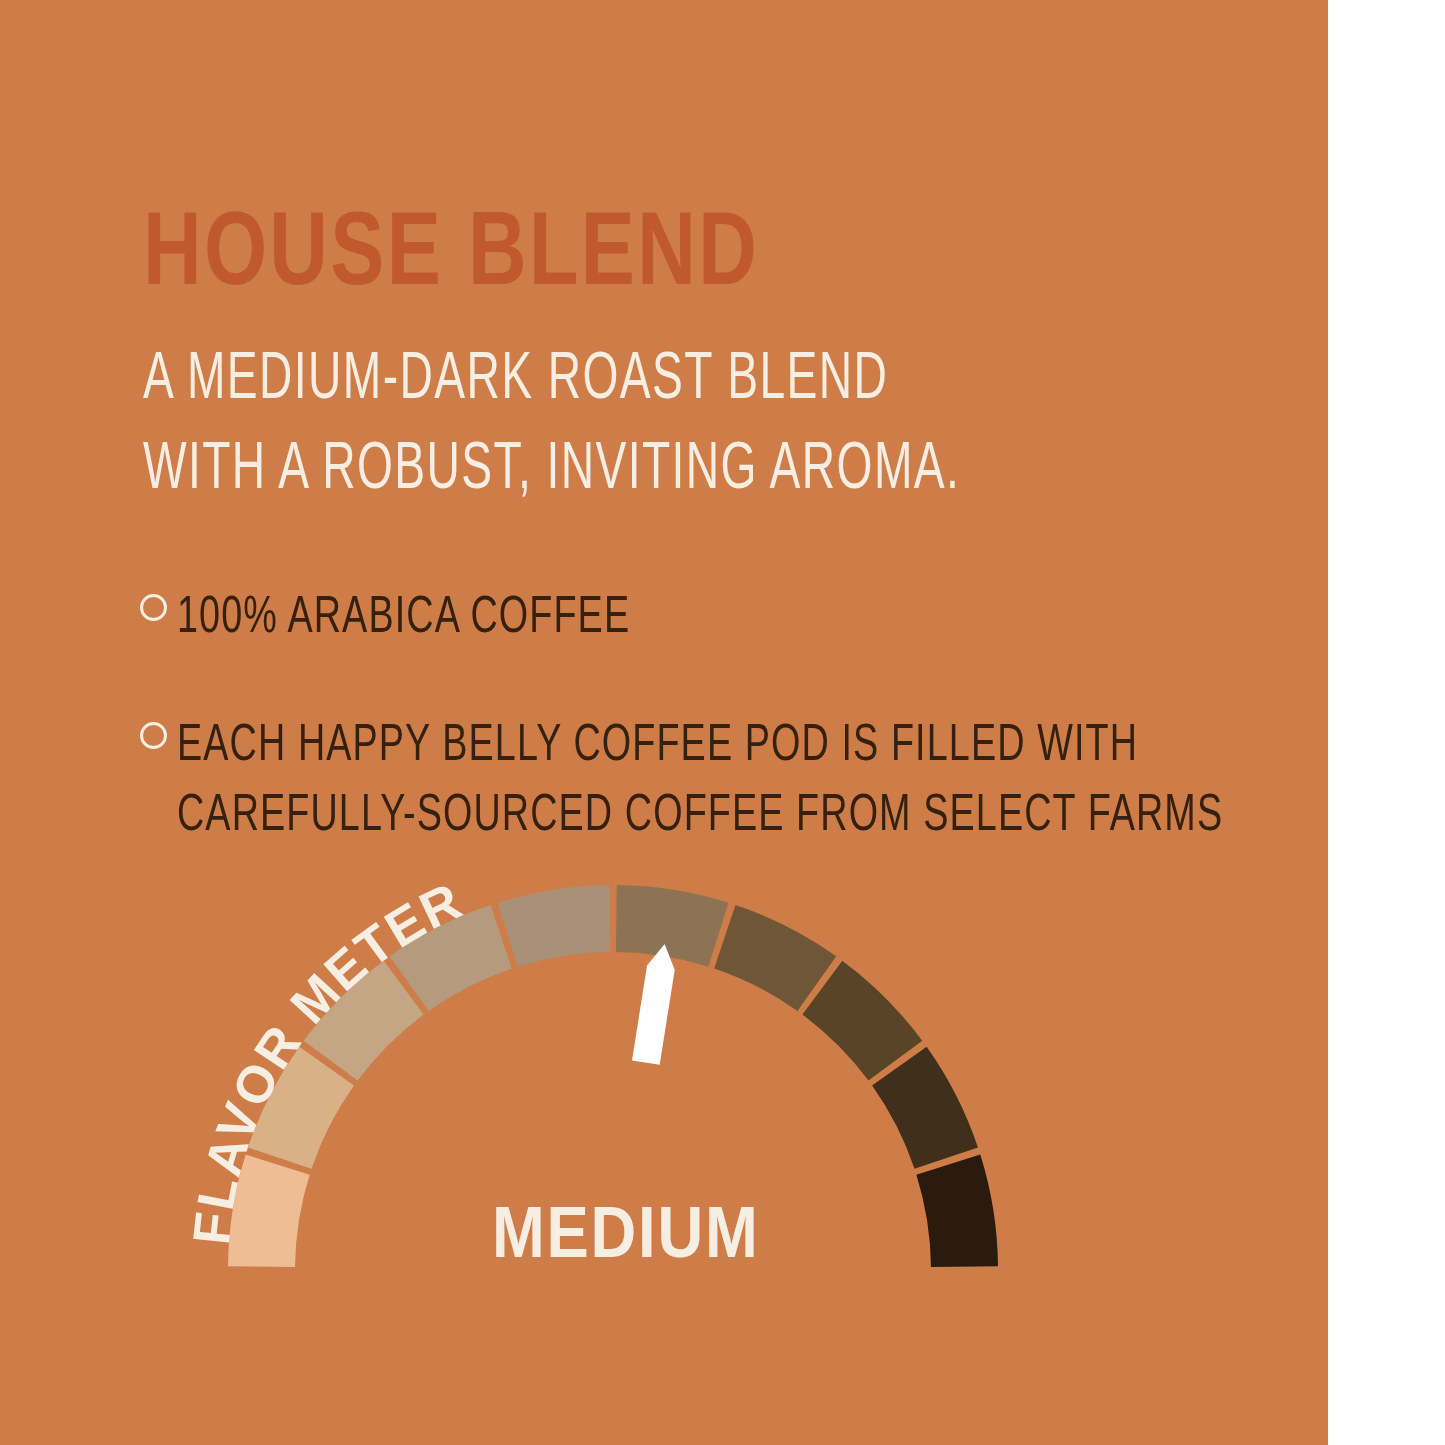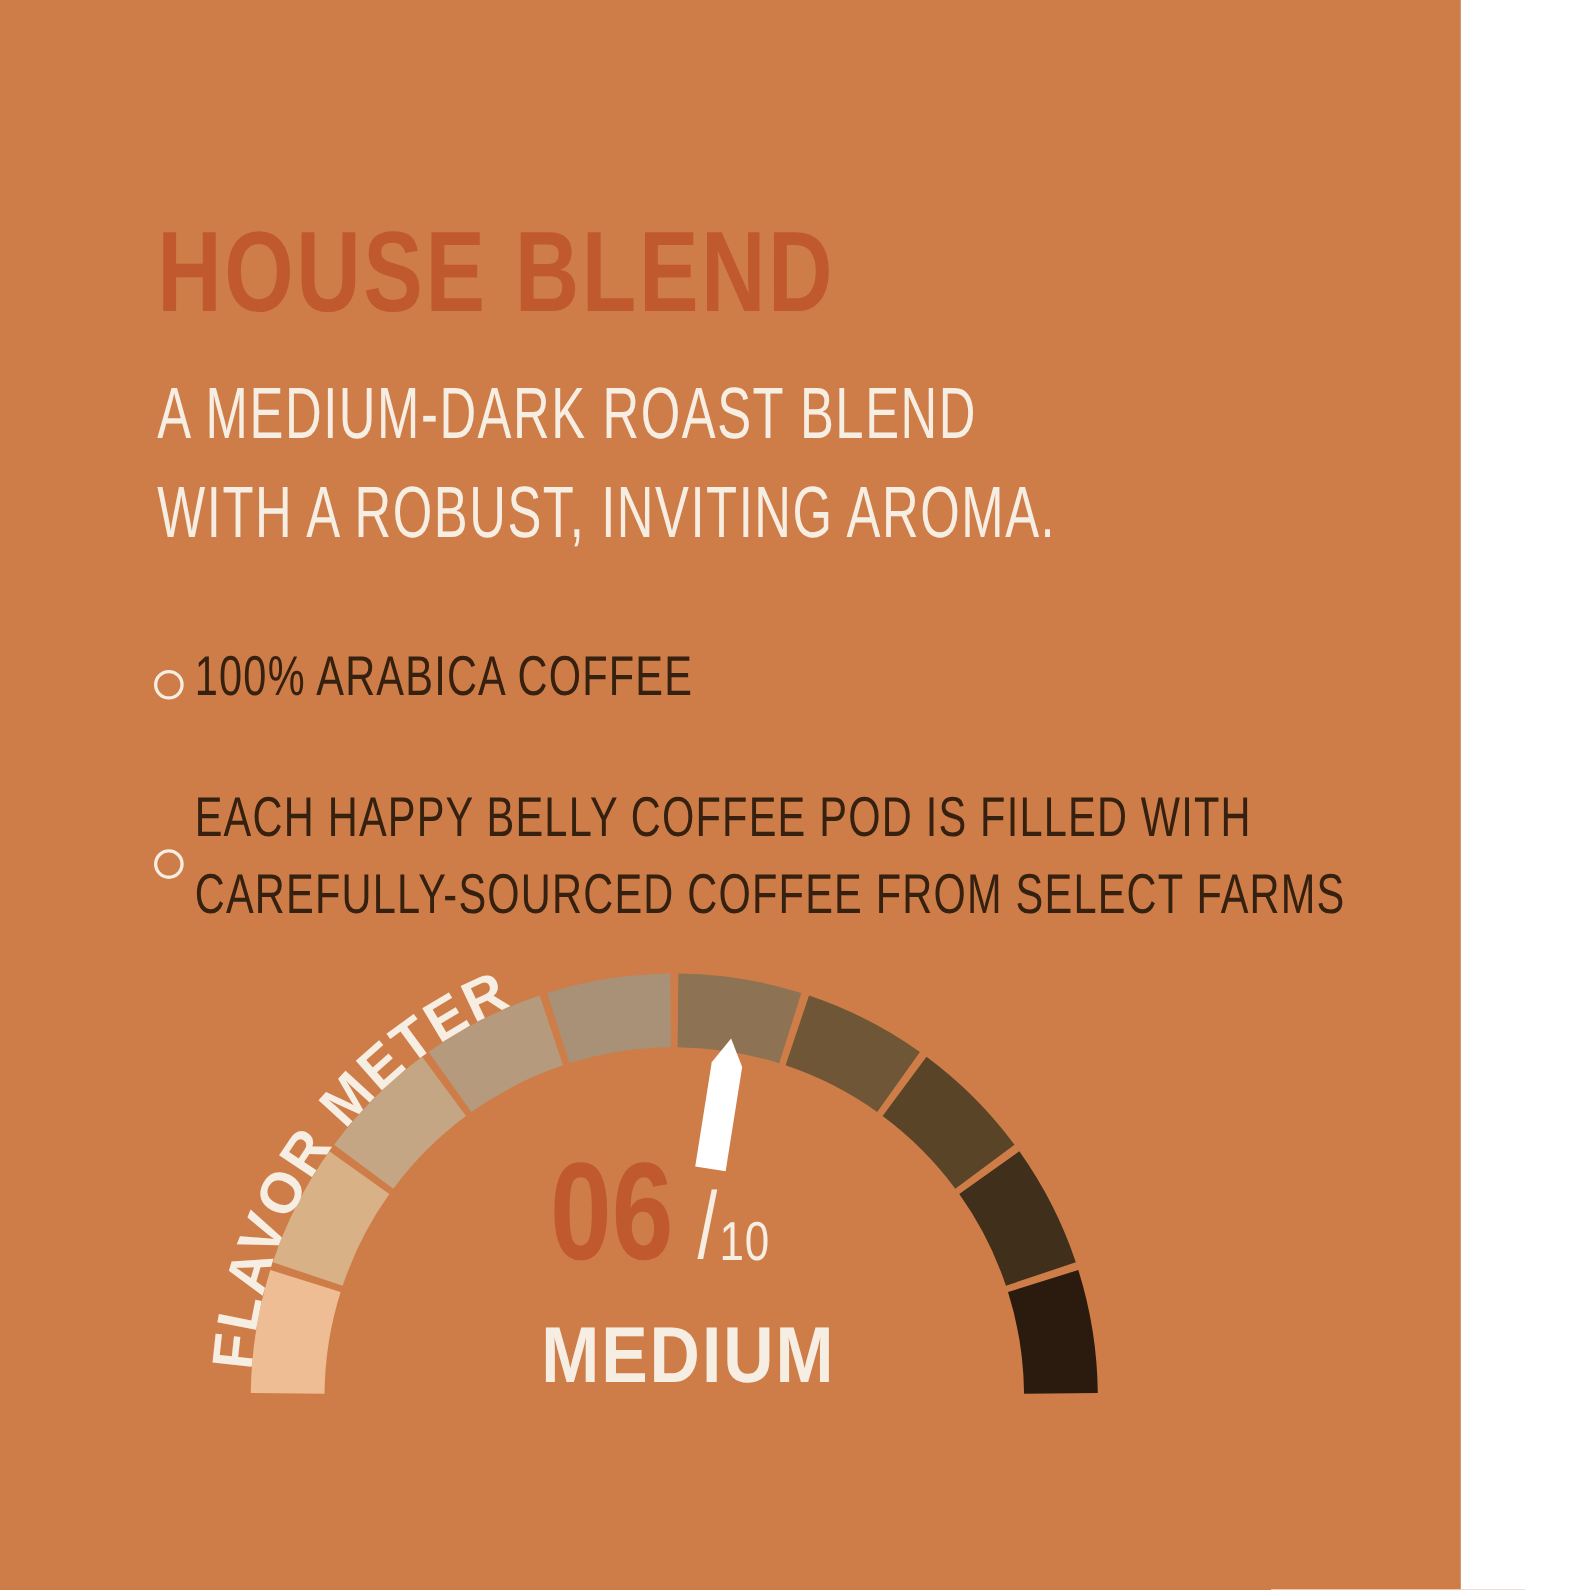--- a/index.html
+++ b/index.html
@@ -45,21 +45,21 @@
     transform: scaleX(0.70);
     transform-origin: left top;
     white-space: nowrap;
   }
   #subtitle .sline { display: block; }
 
   
   .bullet-row {
     position: absolute;
     display: flex;
-    align-items: center;
+    align-items: flex-start;
   }
   #bullet-0 { left: 140px; top: 580px; }
   #bullet-1 { left: 140px; top: 708px; }
 
   .bullet-dot {
     width: 27px;
     height: 27px;
     border: 3px solid #F6EEE2;
     border-radius: 50%;
     box-sizing: border-box;
@@ -188,21 +188,16 @@
         </g>
       <g id="gauge-needle-group" transform="rotate(369.00 463 390)">
         <path id="gauge-needle-path" d="M 463 60 L 477 84 L 477 180 L 449 180 L 449 84 Z" fill="#FFFFFF"></path>
       </g>
       <text font-family="Liberation Sans Narrow, Liberation Sans, sans-serif" font-size="52" font-weight="700" fill="#F6EEE2" letter-spacing="2">
         <textPath href="#captionArc" startOffset="4%" id="caption-textpath">FLAVOR METER</textPath>
       </text>
     </svg>
   </div>
 
-  <div id="gauge-value">
-    <span id="value-number">06</span>
-    <span id="value-sep">/</span>
-    <span id="value-max">10</span>
-  </div>
 
   <div id="gauge-label">MEDIUM</div>
 
 </div>
 
 </body></html>

